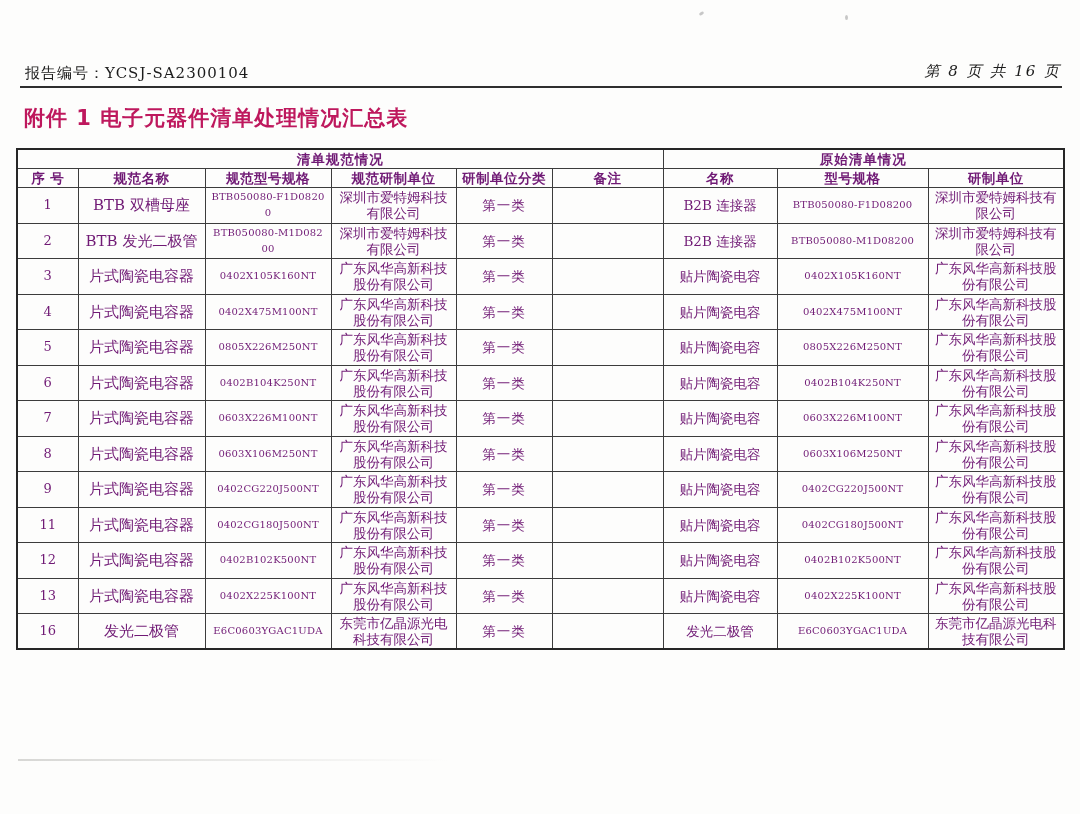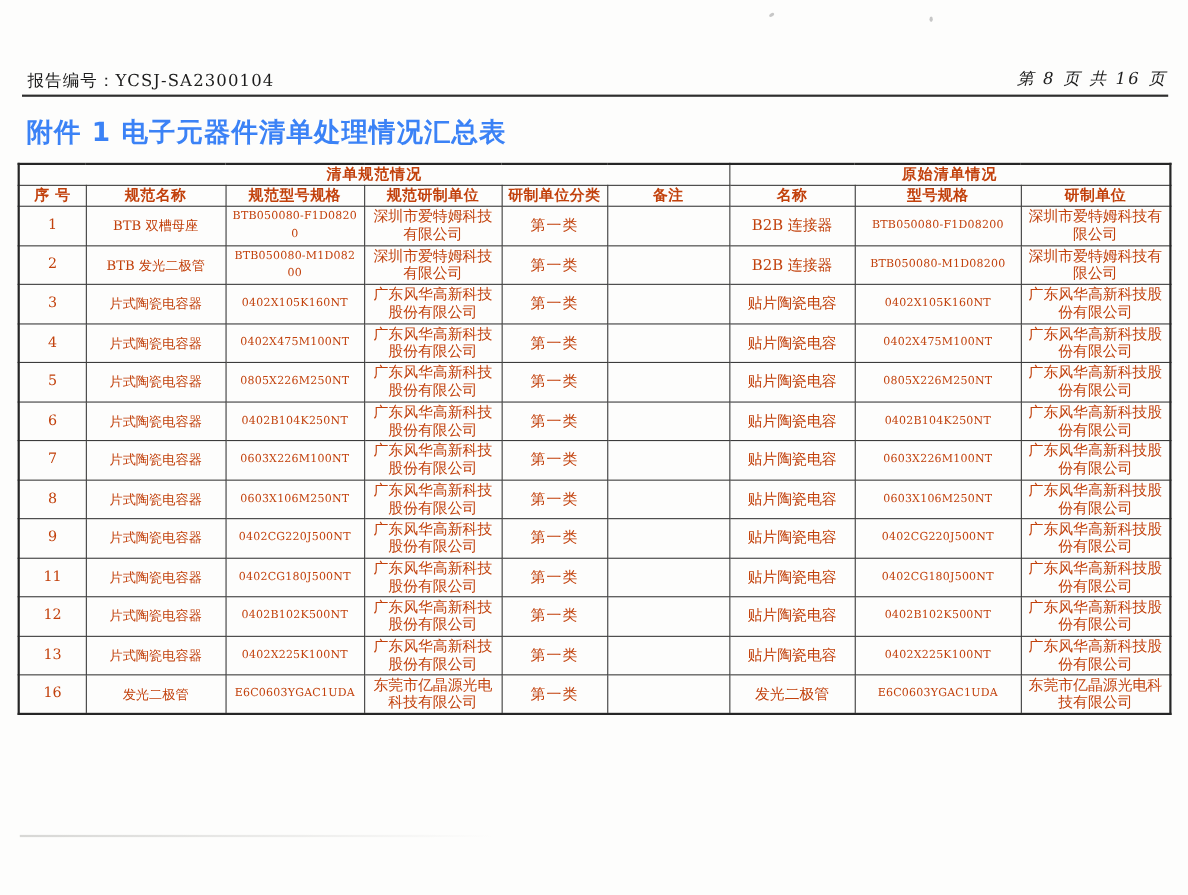--- a/index.html
+++ b/index.html
@@ -28,50 +28,50 @@
     position:absolute;right:19px;top:62px;
     font-size:15px;letter-spacing:2px;color:#1c1c1c;font-style:italic;
   }
   .header-rule{
     position:absolute;left:20px;top:86px;width:1042px;height:2px;
     background:#2e2e2e;
   }
   .doc-title{
     position:absolute;left:24px;top:104px;
     font-family:"DejaVu Sans","Liberation Sans",sans-serif;
-    font-weight:700;font-size:24px;letter-spacing:1px;color:#3b82f6;
+    font-weight:700;font-size:21px;letter-spacing:1px;color:#be185d;
   }
 
   table.main{
     position:absolute;left:16px;top:148px;
     width:1047px;
     border-collapse:collapse;
     table-layout:fixed;
     font-size:13px;
-    color:#c2410c;
+    color:#701a75;
   }
   table.main th, table.main td{
     border:1px solid #3c3c3c;
     text-align:center;
     vertical-align:middle;
     padding:1px 5px;
     line-height:16px;
     overflow:hidden;
   }
   table.main{border:2px solid #262626;}
   tr.group-row th{
     height:18px;font-weight:700;font-size:13.5px;letter-spacing:1px;padding:0 2px;
   }
   tr.colhead-row th{
     height:18px;font-weight:700;font-size:13.5px;padding:0 2px;letter-spacing:.5px;
   }
   tbody tr{height:35.5px;}
   td.c2, td.c7{word-break:break-all;font-size:10px;letter-spacing:.2px;}
   td.c3, td.c8{font-size:13.5px;line-height:16px;padding:1px 5px;}
-  td.c1{font-size:12px;}
+  td.c1{font-size:15px;}
   td.c6{font-size:13.5px;}
   td.c4{letter-spacing:1px;font-size:13.5px;}
   
   .table-shadow{
     position:absolute;left:18px;top:759px;width:430px;height:2px;
     background:linear-gradient(to right,#c7c7c4,rgba(200,200,198,0));
     opacity:.7;
   }
 </style>
 </head>

